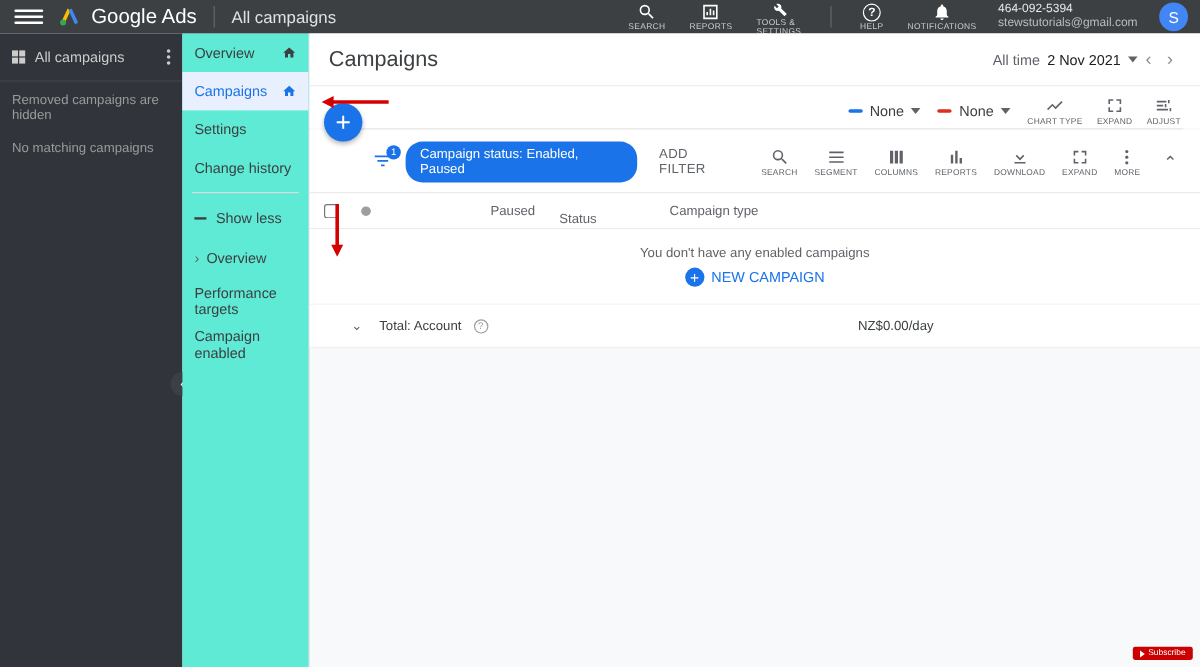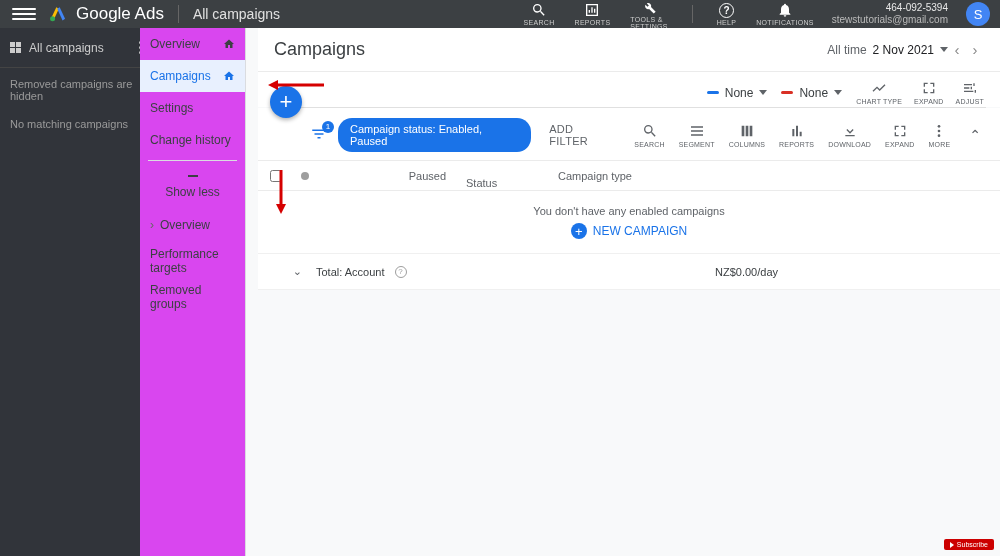--- a/index.html
+++ b/index.html
@@ -14,45 +14,45 @@
 .logo-text { font-size: 17px; font-weight: 400; }
 .divider-v { width: 1px; height: 18px; background: #666; margin: 0 14px; }
 .header-title { font-size: 14px; color: #e1e1e1; }
 .header-spacer { flex: 1; }
 .header-actions { display: flex; align-items: center; height: 100%; }
 .header-action { display: flex; flex-direction: column; align-items: center; justify-content: center; padding: 0 10px; gap: 1px; cursor: pointer; }
 .header-action .ic { width: 16px; height: 16px; display: flex; align-items: center; justify-content: center; }
 .header-action .lbl { font-size: 7px; color: #ccc; letter-spacing: 0.3px; }
 .header-action svg { fill: #fff; }
 .help-circle { width: 15px; height: 15px; border-radius: 50%; border: 1.5px solid #fff; display: flex; align-items: center; justify-content: center; font-size: 10px; font-weight: bold; }
-.account-block { display: flex; flex-direction: column; align-items: flex-end; padding: 0 8px; font-size: 10px; line-height: 12px; }
+.account-block { display: flex; flex-direction: column; align-items: flex-start; padding: 0 8px; font-size: 10px; line-height: 12px; }
 .account-block .phone { color: #e8e8e8; }
 .account-block .email { color: #bbb; }
 .avatar { width: 24px; height: 24px; border-radius: 50%; background: #4285f4; color: #fff; display: flex; align-items: center; justify-content: center; font-size: 13px; font-weight: 500; margin: 0 10px; }
 
 
 .leftnav { position: absolute; top: 28px; left: 0; width: 152px; bottom: 0; background: #31343a; color: #ccc; }
 .leftnav-row1 { display: flex; align-items: center; height: 40px; padding: 0 10px; border-bottom: 1px solid #444; }
 .gridicon { display: grid; grid-template-columns: 5px 5px; grid-template-rows: 5px 5px; gap: 1px; margin-right: 8px; }
 .gridicon div { background: #ccc; }
 .leftnav-row1 .txt { flex: 1; font-size: 12px; }
 .dots-v { display: flex; flex-direction: column; gap: 2px; }
 .dots-v span { width: 3px; height: 3px; background: #ccc; border-radius: 50%; }
 .leftnav-msg { font-size: 11px; color: #9a9a9a; padding: 10px 10px 6px; }
 .leftnav-handle { position: absolute; right: -10px; top: 282px; width: 20px; height: 20px; border-radius: 50%; background: #3c4043; color: #fff; display: flex; align-items: center; justify-content: center; font-size: 11px; cursor: pointer; }
 
 
-.subnav { position: absolute; top: 28px; left: 140px; width: 106px; bottom: 0; background: #d946ef; border-right: 1px solid #dadce0; }
+.subnav { position: absolute; top: 28px; left: 152px; width: 106px; bottom: 0; background: #5eead4; border-right: 1px solid #dadce0; }
 .subnav-item { display: flex; align-items: center; justify-content: space-between; padding: 0 10px; height: 32px; font-size: 12px; color: #3c4043; cursor: pointer; }
 .subnav-item.active { color: #1a73e8; background: #e8f0fe; }
 .subnav-item .home-ic { width: 12px; height: 12px; }
 .subnav-item .home-ic svg { fill: #3c4043; width: 12px; height: 12px; }
 .subnav-item.active .home-ic svg { fill: #1a73e8; }
 .subnav-sep { height: 1px; background: #dadce0; margin: 4px 8px; }
-.showless { display: flex; align-items: center; gap: 8px; padding: 10px; font-size: 12px; color: #3c4043; cursor: pointer; flex-direction: column; }
+.showless { display: flex; align-items: center; gap: 8px; padding: 10px; font-size: 12px; color: #3c4043; cursor: pointer; }
 .showless .dash { width: 10px; height: 2px; background: #3c4043; }
 .caret-right::before { content: "›"; margin-right: 6px; color: #666; }
 
 
 .main { position: absolute; top: 28px; left: 258px; right: 0; bottom: 0; background: #f8f9fa; }
 .page-header { display: flex; align-items: center; height: 44px; padding: 0 16px; background: #fff; border-bottom: 1px solid #ebebeb; }
 .page-title { font-size: 18px; font-weight: 500; color: #3c4043; }
 .page-header-spacer { flex: 1; }
 .date-range { display: flex; align-items: center; gap: 6px; font-size: 12px; color: #5f6368; }
 .date-range .strong { color: #202124; font-weight: 500; }
@@ -231,21 +231,21 @@
       <span class="dash"></span>
       <span>Show less</span>
     </div>
   <div class="subnav-item">
       <span class="caret-right">Overview</span>
     </div>
   <div class="subnav-item" style="height:auto;padding-top:6px;padding-bottom:6px">
       <span>Performance targets</span>
     </div>
   <div class="subnav-item">
-      <span>Removed groups</span>
+      <span>Campaign enabled</span>
     </div>
 </div>
 
 <div class="main">
   <div class="page-header">
     <div class="page-title">Campaigns</div>
     <div class="page-header-spacer"></div>
     <div class="date-range">
       <span>All time</span>
       <span class="strong">2 Nov 2021</span>

